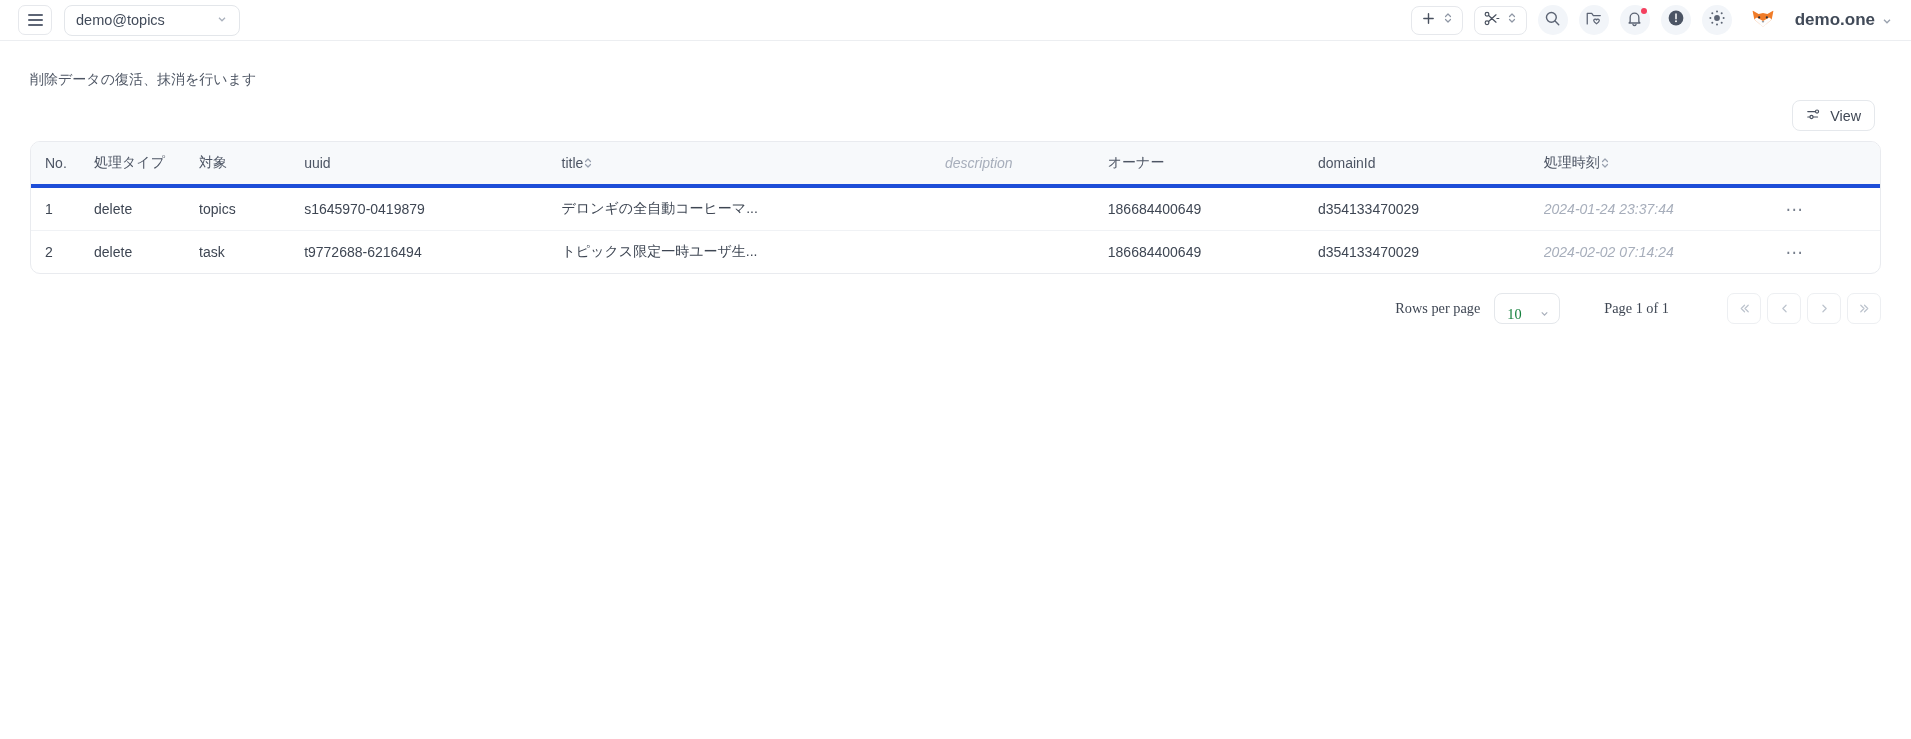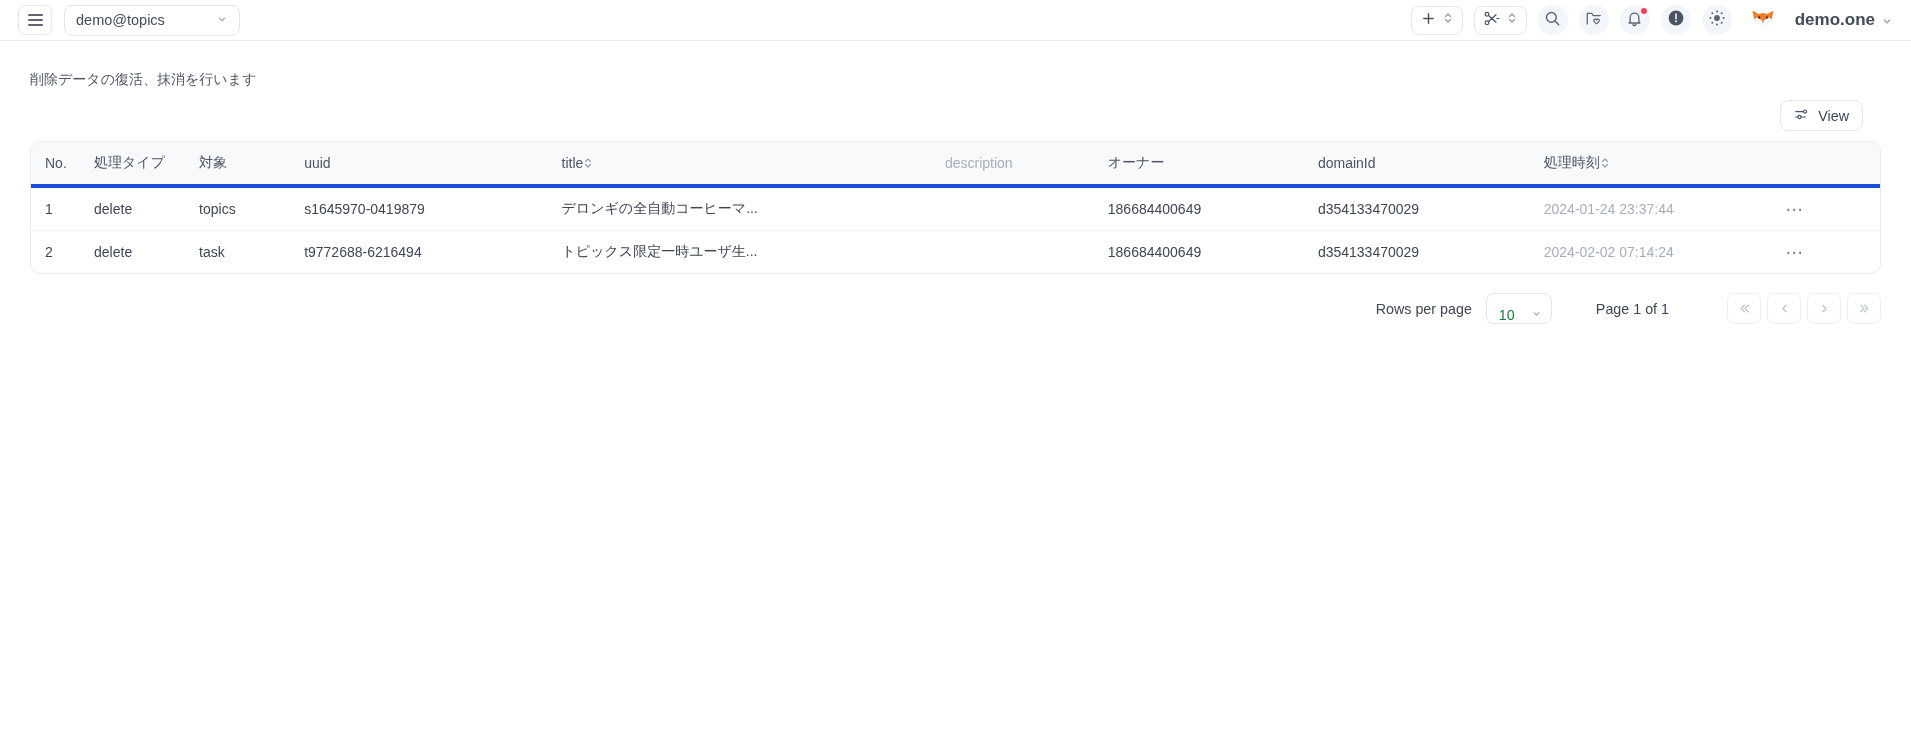--- a/index.html
+++ b/index.html
@@ -110,21 +110,21 @@
   .title-row { display: flex; align-items: baseline; gap: 13px; }
   .page-title {
     font-size: 25px; font-weight: bold; color: #262d3a; letter-spacing: .5px;
   }
   .page-title-en { font-size: 13.6px; color: #8b93a1; }
   .page-sub { margin-top: 8px; font-size: 14px; color: #4e5664; }
 
   
   .toolbar {
     display: flex; justify-content: flex-end;
-    padding: 11px 48px 0 30px;
+    padding: 11px 36px 0 30px;
   }
   .view-btn {
     height: 31px;
     border: 1px solid #e5e8ec;
     border-radius: 8px;
     background: #fff;
     display: flex; align-items: center; gap: 8px;
     padding: 0 13px;
     font-size: 14.3px; color: #3f4754;
     cursor: pointer;
@@ -150,21 +150,21 @@
   }
   th .th-inner { display: flex; align-items: center; }
   td {
     font-size: 14px;
     color: #3e4653;
     padding: 12px 0;
     border-bottom: 1px solid #f0f2f5;
     white-space: nowrap; overflow: hidden; text-overflow: ellipsis;
   }
   tbody tr:last-child td { border-bottom: none; }
-  td.muted, th.muted { color: #a7aebb; }
+  td.muted, th.muted { color: #a7aebb; font-style: italic; }
   .pad-l { padding-left: 14px; }
   .cell-ellip { overflow: hidden; text-overflow: ellipsis; white-space: nowrap; }
   .dots-btn {
     color: #767e8c; font-size: 17px; letter-spacing: 1.5px;
     cursor: pointer; display: inline-block; line-height: 1;
   }
   .sort-icon { color: #98a0ae; display: inline-flex; }
 
   
   col.c-no    { width: 60px; }
@@ -176,20 +176,21 @@
   col.c-owner { width: 200px; }
   col.c-dom   { width: 215px; }
   col.c-time  { width: 230px; }
   col.c-act   { width: 90px; }
 
   
   .pagination {
     display: flex; align-items: center; justify-content: flex-end;
     gap: 0;
     padding: 19px 30px 0 30px;
+    font-family: Liberation Serif, serif;
   }
   .rows-label { font-size: 14.3px; color: #3e4653; }
   .rows-select {
     margin-left: 14px;
     width: 66px; height: 31px;
     border: 1px solid #e4e7eb; border-radius: 8px;
     background: #fff;
     display: flex; align-items: center; justify-content: space-between;
     padding: 12px 9px 0 12px;
     font-size: 14.3px; color: #15803d;

